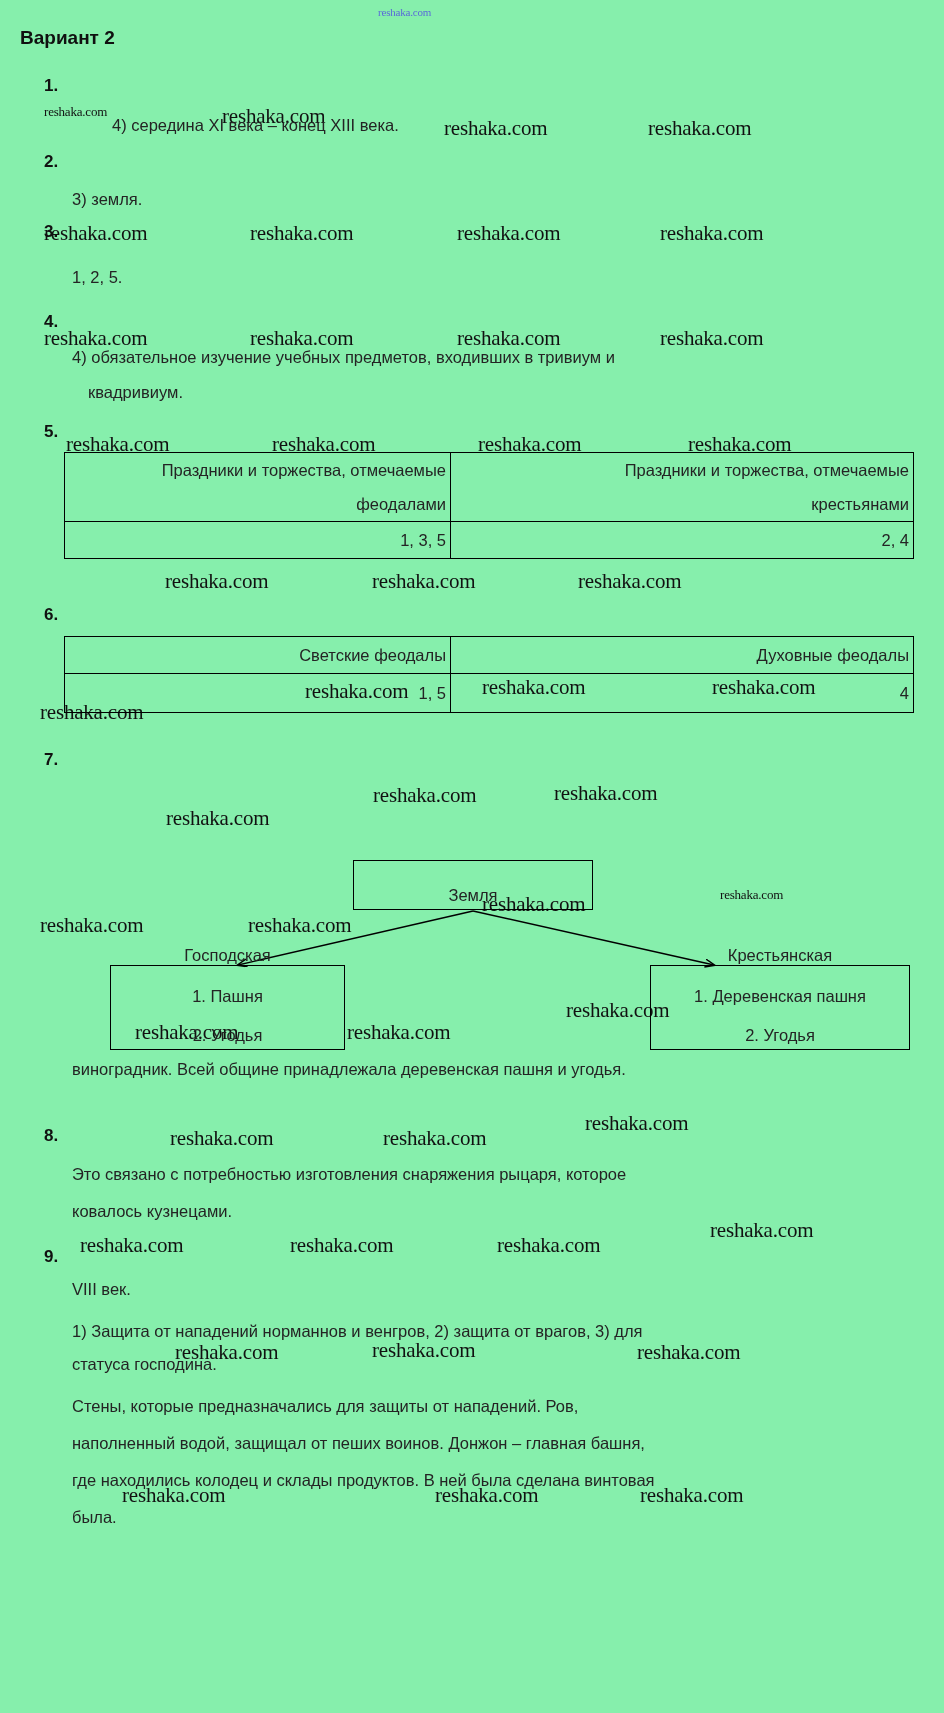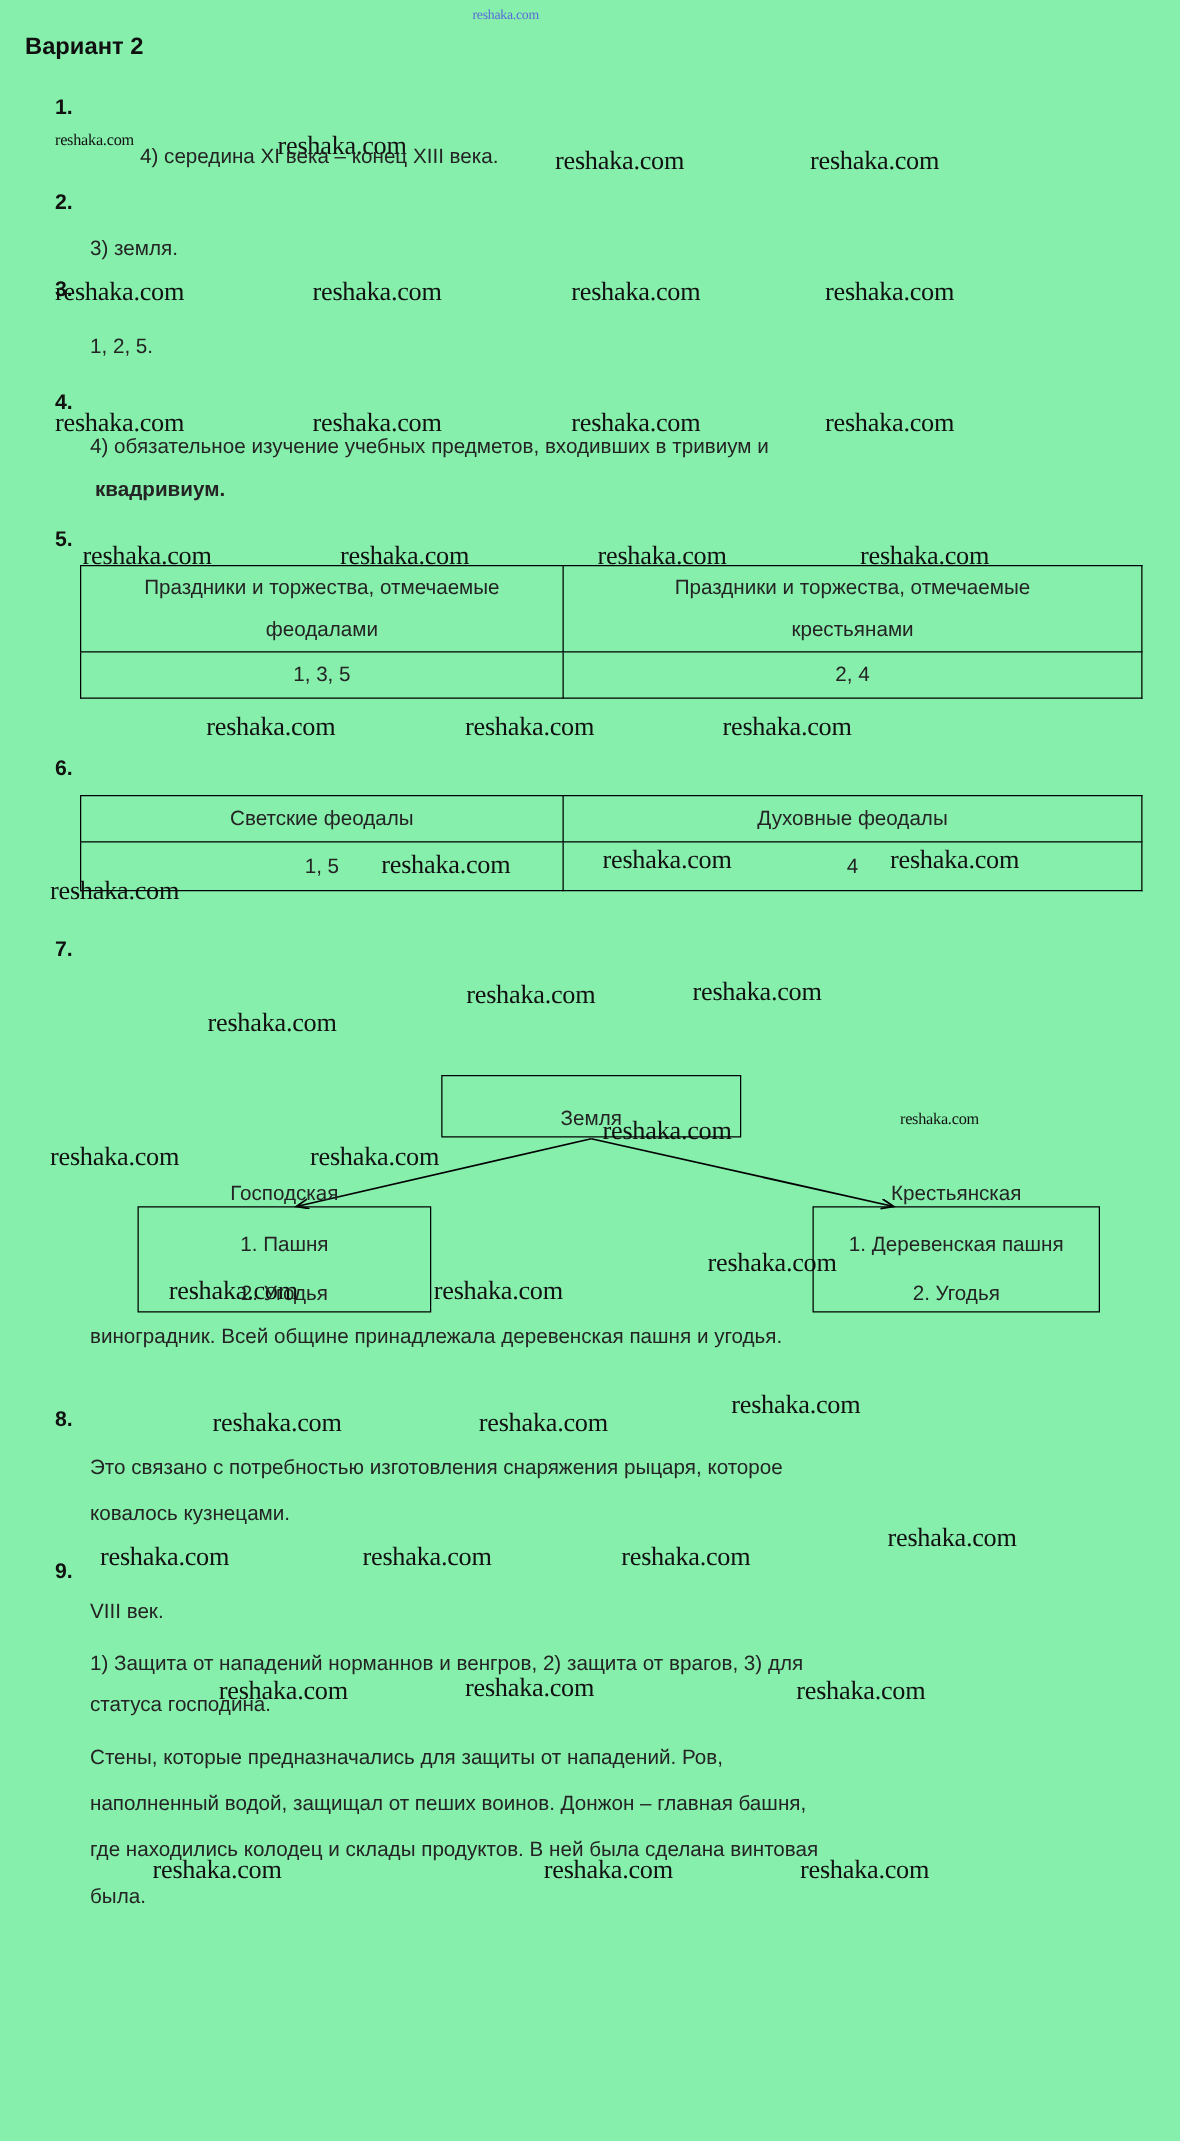--- a/index.html
+++ b/index.html
@@ -76,21 +76,21 @@
   .para div { white-space: nowrap; }
 
   
   .tbl {
     position: absolute;
     border-collapse: collapse;
     table-layout: fixed;
   }
   .tbl td {
     border: 1px solid #000000;
-    text-align: center;
+    text-align: right;
     vertical-align: middle;
     font-size: 16.5px;
     color: #242424;
     line-height: 34px;
     font-family: "Liberation Sans", sans-serif;
     padding: 0 4px;
   }
 
   
   .dbox {
@@ -182,21 +182,21 @@
 
     <div class="qnum" style="left:44px; top:152px;">2.</div>
     <div class="ans" style="left:72px; top:190px;"></div>
     <div class="ans" style="left:72px; top:190px;">3) земля.</div>
 
     <div class="qnum" style="left:44px; top:222px;">3.</div>
     <div class="ans" style="left:72px; top:268px;">1, 2, 5.</div>
 
     <div class="qnum" style="left:44px; top:312px;">4.</div>
     <div class="ans" style="left:72px; top:348px;">4) обязательное изучение учебных предметов, входивших в тривиум и</div>
-    <div class="ans" style="left:76px; top:383px;font-weight:bold;">квадривиум.</div>
+    <div class="ans" style="left:88px; top:383px;">квадривиум.</div>
 
     <div class="qnum" style="left:44px; top:422px;">5.</div>
     <table class="tbl" style="left:64px; top:452px; width:849px;">
       <colgroup>
           <col style="width:386px">
           <col style="width:463px">
         </colgroup>
       <tbody>
         <tr>
           <td>
@@ -248,21 +248,21 @@
     <div class="dbox" style="left:353px; top:860px; width:240px; height:50px;">
       <div class="dlabel" style="top:13px;">Земля</div>
     </div>
 
     <div class="dbox" style="left:110px; top:965px; width:235px; height:85px;">
       <div class="dlabel" style="top:-32px;">Господская</div>
       <div class="dlabel" style="top:9px;">1. Пашня</div>
       <div class="dlabel" style="top:48px;">2. Угодья</div>
     </div>
 
-    <div class="dbox" style="left:650px; top:965px; width:230px; height:85px;">
+    <div class="dbox" style="left:650px; top:965px; width:260px; height:85px;">
       <div class="dlabel" style="top:-32px;">Крестьянская</div>
       <div class="dlabel" style="top:9px;">1. Деревенская пашня</div>
       <div class="dlabel" style="top:48px;">2. Угодья</div>
     </div>
 
     <div class="para" style="left:72px; top:1051px;">
       <div>виноградник. Всей общине принадлежала деревенская пашня и угодья.</div>
     </div>
 
     <div class="qnum" style="left:44px; top:1126px;">8.</div>

